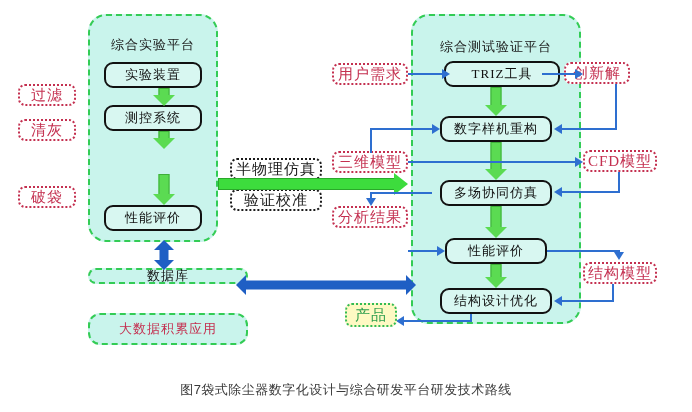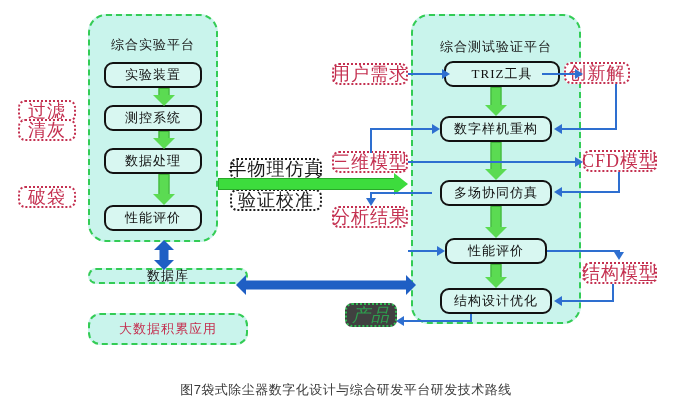--- a/index.html
+++ b/index.html
@@ -40,29 +40,29 @@
     letter-spacing:1px;
     white-space:nowrap;
   }
 
   
   .dbox{
     position:absolute;
     box-sizing:border-box;
     border-radius:7px;
     display:flex;align-items:center;justify-content:center;
-    font-size:18px;
+    font-size:15px;
     white-space:nowrap;
     letter-spacing:1px;
     background:#ffffff;
   }
   .dbox.red{border:2px dotted #c43050;color:#c43050;}
   .dbox.black{border:2px dotted #1b1b1b;color:#1b1b1b;}
   .dbox.greenbox{
-    border:2px dotted #33bb55;color:#2e9e4e;background:#404040;font-style:italic;
+    border:2px dotted #33bb55;color:#2e9e4e;background:#fef9c3;
   }
   .dbox.dbbox{
     border:2px dashed #33cc55;background:#c9f4ec;border-radius:12px;
     color:#111111;font-size:13px;
   }
   .dbox.dbbox.redtext{color:#c43050;}
 
   
   .garrow{position:absolute;}
   .garrow .shaft{
@@ -113,37 +113,36 @@
 </head>
 <body>
 
 <div id="stage">
 
   <div class="panel" style="left:88px;top:14px;width:130px;height:228px;"></div>
   <div class="panel-title" style="left:88px;top:36px;width:130px;">综合实验平台</div>
 
   <div class="pbox" style="left:104px;top:62px;width:98px;height:26px;">实验装置</div>
   <div class="pbox" style="left:104px;top:105px;width:98px;height:26px;">测控系统</div>
-  <div class="pbox" style="left:104px;top:148px;width:98px;height:26px;">数据处理</div>
   <div class="pbox" style="left:104px;top:205px;width:98px;height:26px;">性能评价</div>
 
   <div class="garrow" style="left:153px;top:88px;width:22px;height:17px;">
     <div class="shaft" style="height:8px;"></div>
       <div class="head" style="top:7px;"></div>
   </div>
   <div class="garrow" style="left:153px;top:131px;width:22px;height:17px;">
     <div class="shaft" style="height:8px;"></div>
       <div class="head" style="top:7px;"></div>
   </div>
   <div class="garrow" style="left:153px;top:174px;width:22px;height:31px;">
     <div class="shaft" style="height:21px;"></div>
       <div class="head" style="top:20px;"></div>
   </div>
 
-  <div class="dbox red" style="left:18px;top:100px;width:58px;height:22px;">过滤</div>
+  <div class="dbox red" style="left:18px;top:84px;width:58px;height:22px;">过滤</div>
   <div class="dbox red" style="left:18px;top:119px;width:58px;height:22px;">清灰</div>
   <div class="dbox red" style="left:18px;top:186px;width:58px;height:22px;">破袋</div>
 
   <div class="dbox black" style="left:230px;top:158px;width:92px;height:22px;">半物理仿真</div>
   <div class="dbox black" style="left:230px;top:189px;width:92px;height:22px;">验证校准</div>
 
   <div class="big-green" style="left:218px;top:172px;width:190px;height:24px;">
     <div class="shaft" style="width:178px;"></div>
     <div class="head"></div>
   </div>

